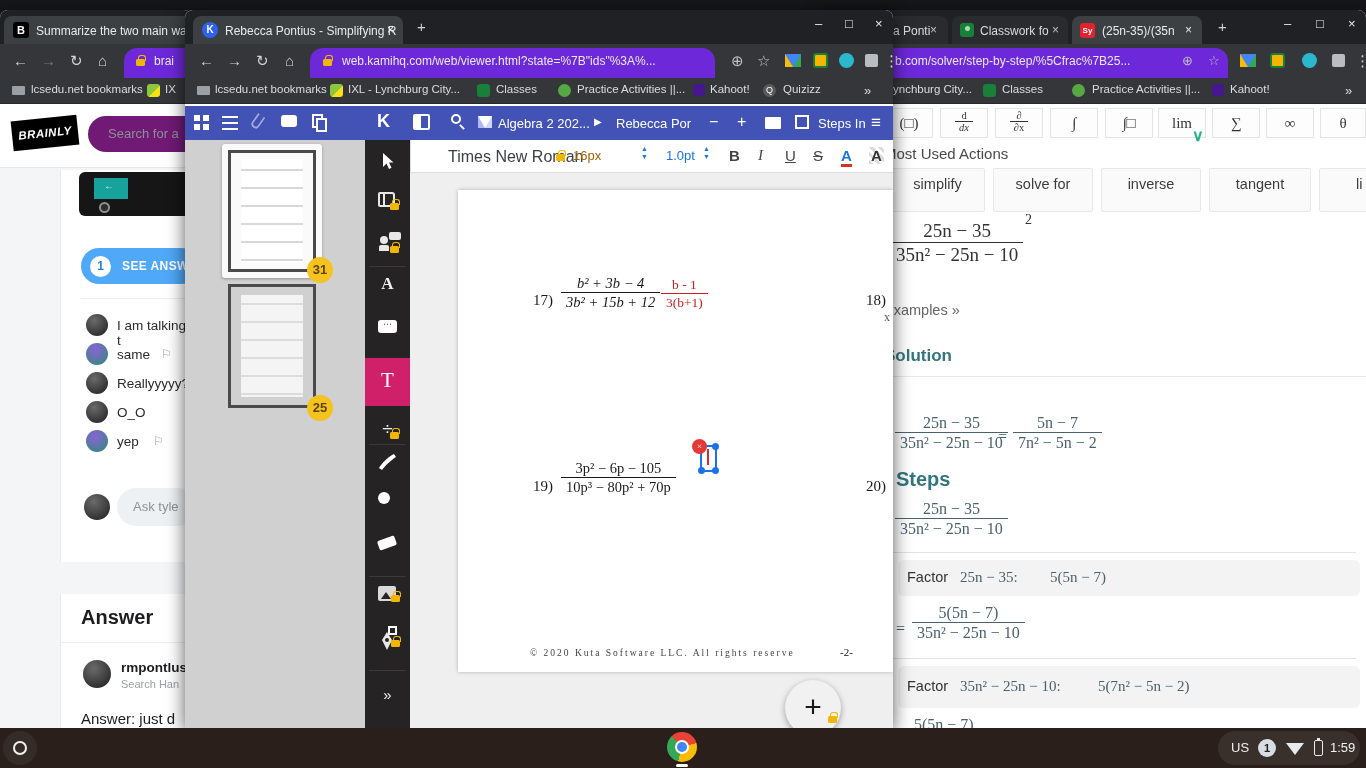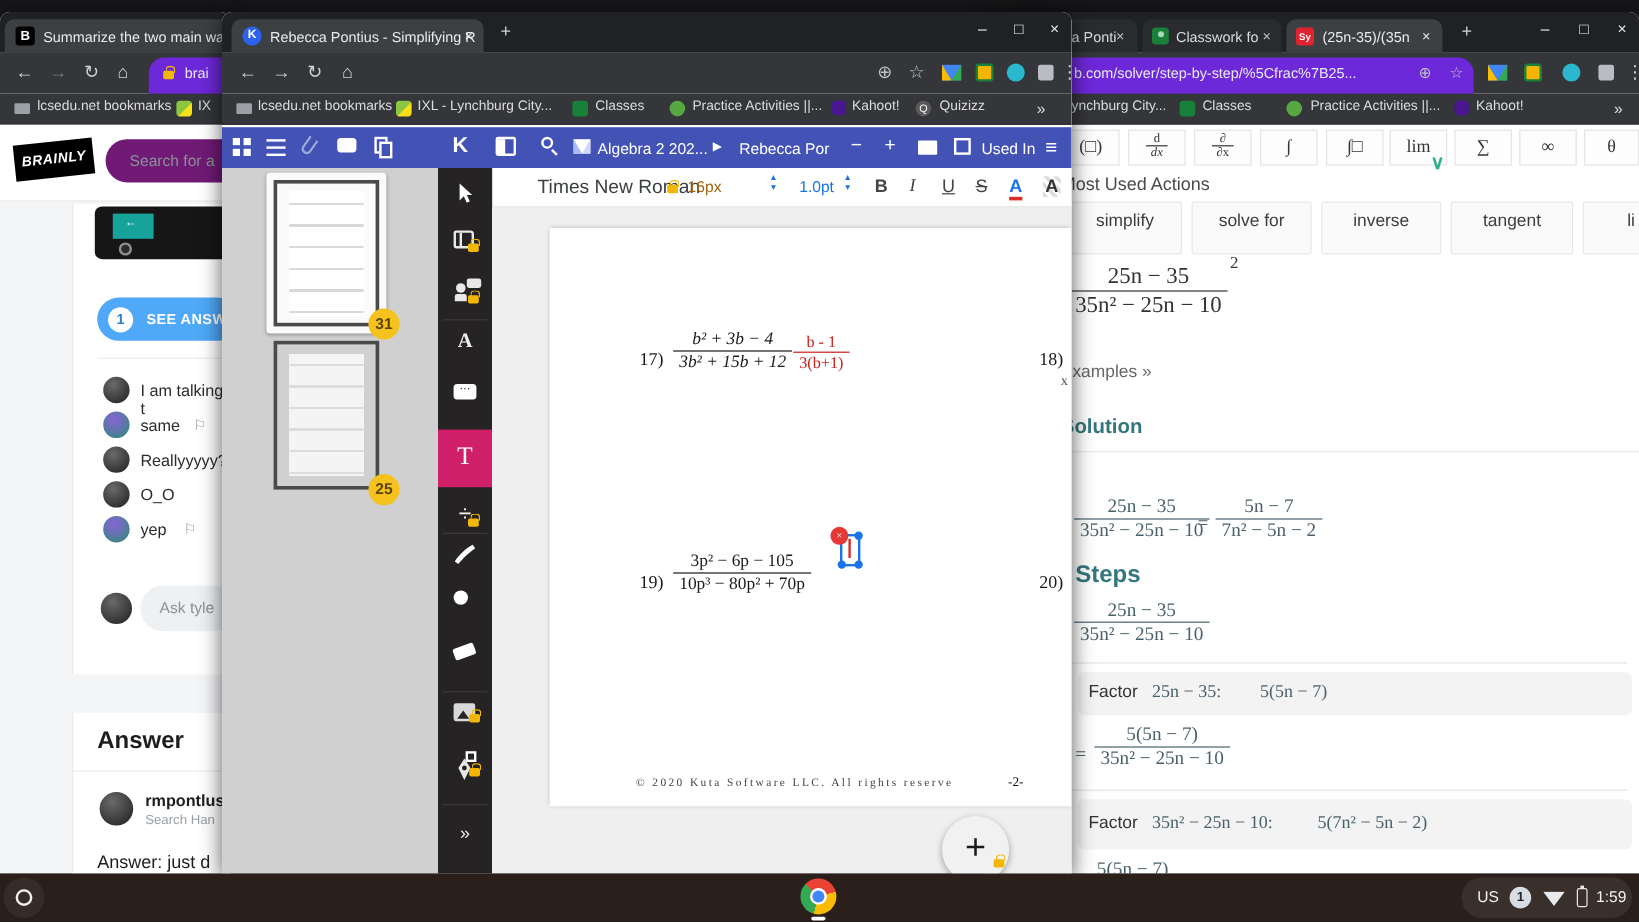--- a/index.html
+++ b/index.html
@@ -241,20 +241,24 @@
     <div class="abs" style="left:232px;top:8px;color:#cfd2d6;font-size:15px">+</div>
     <div class="winctl" style="left:630px">–</div>
     <div class="winctl" style="left:660px">□</div>
     <div class="winctl" style="left:690px">×</div>
   </div>
   <div class="toolbar">
     <div class="navic" style="left:14px">←</div>
     <div class="navic" style="left:42px">→</div>
     <div class="navic" style="left:71px">↻</div>
     <div class="navic" style="left:100px">⌂</div>
+    <div class="pill" style="left:125px;width:405px">
+      <span class="lockbody" style="left:13px;top:11px"></span>
+      <span class="abs" style="left:32px">web.kamihq.com/web/viewer.html?state=%7B"ids"%3A%...</span>
+    </div>
     <div class="navic" style="left:546px;color:#bdc1c6">⊕</div>
     <div class="navic" style="left:572px;color:#bdc1c6">☆</div>
     <div class="abs" style="left:600px;top:10px;width:0;height:0;border-left:8px solid #34a853;border-right:8px solid #fbbc05;border-bottom:13px solid #4285f4;transform:rotate(180deg)"></div>
     <div class="fav" style="left:628px;top:9px;width:15px;height:15px;background:#f4b400;border:2px solid #188038"></div>
     <div class="abs dot" style="left:654px;top:9px;width:15px;height:15px;background:#2bb8cf"></div>
     <div class="abs" style="left:680px;top:10px;width:13px;height:13px;background:#b9bdc1;border-radius:2px"></div>
     <div class="navic" style="left:699px">⋮</div>
   </div>
   <div class="bmbar">
     <div class="abs" style="left:12px;top:8px;width:13px;height:9px;background:#9aa0a6;border-radius:1px"></div>
@@ -284,21 +288,21 @@
     <div class="kicon" style="left:266px;top:8px;width:10px;height:10px;border:2px solid #fff;border-radius:50%"></div>
     <div class="kicon" style="left:276px;top:18px;width:2px;height:6px;background:#fff;transform:rotate(-45deg)"></div>
     <div class="abs" style="left:293px;top:10px;width:0;height:0;border-left:7px solid #cfd6ff;border-right:7px solid #aeb9f7;border-bottom:12px solid #fff;transform:rotate(180deg)"></div>
     <div class="kicon" style="left:313px;top:10px;font-size:13px">Algebra 2 202...</div>
     <div class="kicon" style="left:409px;top:10px;font-size:10px">▶</div>
     <div class="kicon" style="left:431px;top:10px;font-size:13px">Rebecca Por</div>
     <div class="kicon" style="left:524px;top:7px;font-size:16px">−</div>
     <div class="kicon" style="left:552px;top:7px;font-size:16px">+</div>
     <div class="kicon" style="left:580px;top:11px;width:16px;height:12px;background:#fff;border-radius:1px"></div>
     <div class="kicon" style="left:610px;top:9px;width:14px;height:14px;border:2px solid #fff"></div>
-    <div class="kicon" style="left:633px;top:10px;font-size:13px">Used In</div>
+    <div class="kicon" style="left:633px;top:10px;font-size:13px">Steps In</div>
     <div class="kicon" style="left:686px;top:7px;font-size:17px">≡</div>
   </div>
 
   <div class="abs" style="left:225px;top:130px;width:483px;height:33px;background:#fff;border-bottom:1px solid #ddd;border-left:1px solid #ddd">
     <div class="abs" style="left:37px;top:8px;font-size:16px;color:#3c4043">Times New Roman</div>
     <span class="lockbody" style="left:145px;top:14px"></span>
     <div class="abs" style="left:162px;top:8px;font-size:13px;color:#a16207">16px</div>
     <div class="abs" style="left:230px;top:5px;color:#1a73e8;font-size:7px;line-height:8px;text-align:center">
       <span style="display:block">▲</span>
       <span style="display:block">▼</span>

